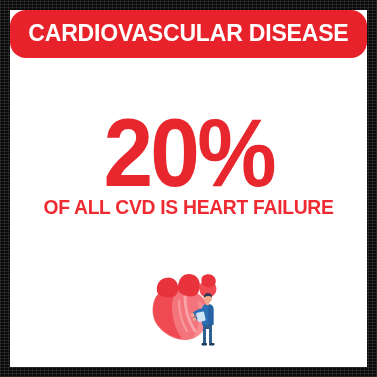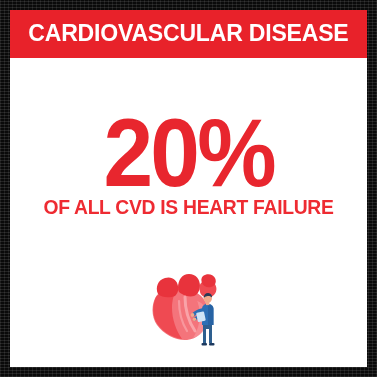--- a/index.html
+++ b/index.html
@@ -50,20 +50,21 @@
   .header-band {
     position: absolute;
     left: 0;
     top: 0;
     width: 357px;
     height: 48px;
     background: #E8222A;
     display: flex;
     align-items: center;
     justify-content: center;
+    border-radius: 16px;
   }
   .header-title {
     color: #ffffff;
     font-family: "Liberation Sans", sans-serif;
     font-weight: bold;
     font-size: 23.5px;
     letter-spacing: -0.2px;
     white-space: nowrap;
     line-height: 1;
     transform: scaleX(0.98);

